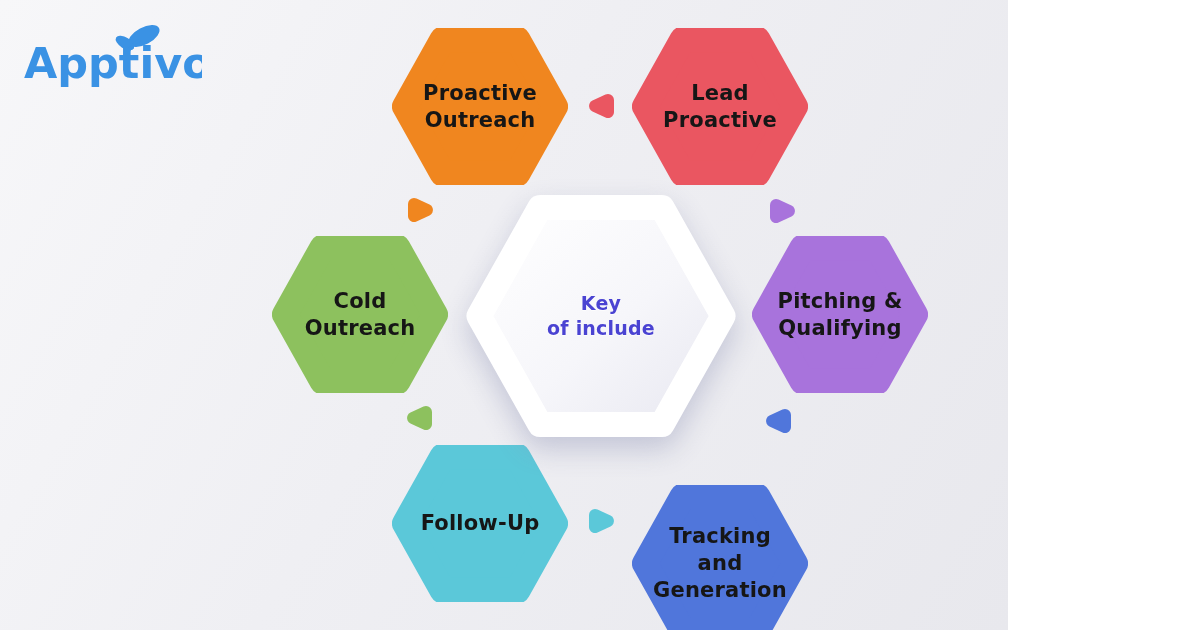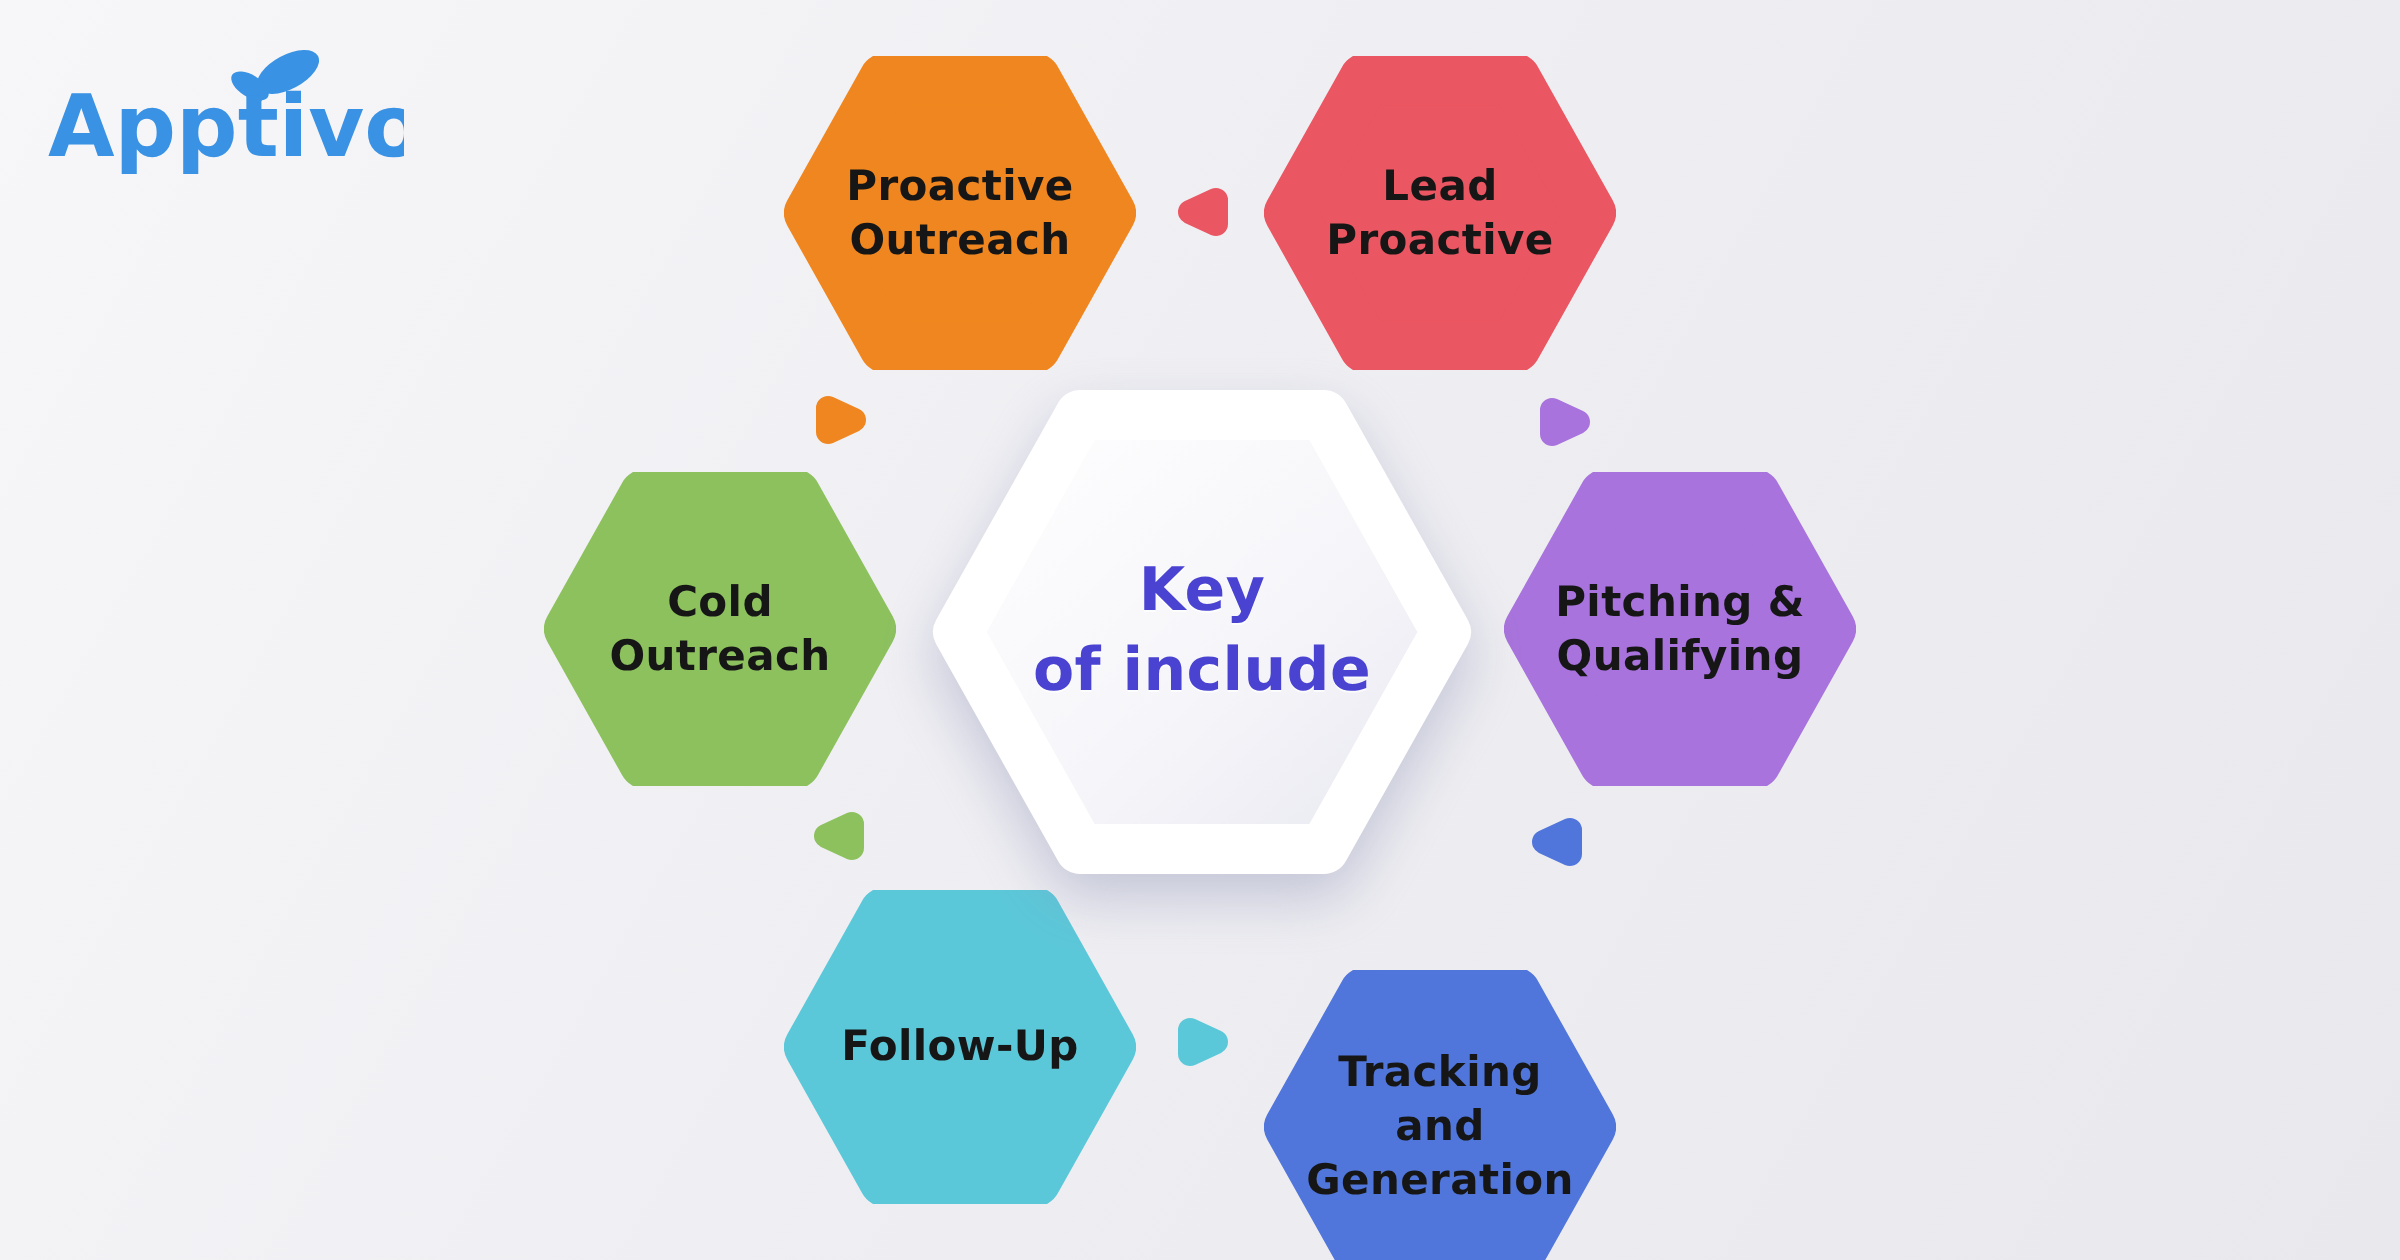--- a/index.html
+++ b/index.html
@@ -1,19 +1,20 @@
 <!DOCTYPE html>
 <html><head>
 <meta charset="utf-8">
 <style>
   html,body{margin:0;padding:0;}
   body{font-family:"DejaVu Sans","Liberation Sans",sans-serif;}
   .canvas{
-    position:relative;width:1200px;height:630px;overflow:hidden;
+    position:relative;width:969px;height:630px;overflow:hidden;
     background:linear-gradient(120deg,#f7f7f9 0%,#efeff3 45%,#e8e8ed 100%);
+    padding-left:39px;
   }
   
   .logo{position:absolute;left:22px;top:14px;width:180px;height:78px;}
   
   .hex{position:absolute;width:176px;height:157px;}
   .hex svg{position:absolute;left:0;top:0;display:block;}
   .hex .label{
     position:absolute;inset:0;display:flex;flex-direction:column;
     align-items:center;justify-content:center;text-align:center;
     font-weight:700;font-size:21px;line-height:1.28;color:#161616;
@@ -25,21 +26,21 @@
   .hex-pitching{left:752px;top:236px;}
   .hex-follow{left:392px;top:445px;}
   .hex-tracking{left:632px;top:445px;margin-top:40px;}
   
   .hex-center{position:absolute;left:465px;top:195px;width:272px;height:242px;}
   .hex-center svg{position:absolute;left:0;top:0;display:block;
     filter:drop-shadow(0 12px 14px rgba(145,148,182,.45));}
   .hex-center .label{
     position:absolute;inset:0;display:flex;flex-direction:column;
     align-items:center;justify-content:center;text-align:center;
-    font-weight:700;font-size:30px;line-height:1.32;color:#4a43d2;
+    font-weight:700;font-size:19px;line-height:1.32;color:#4a43d2;
     letter-spacing:.2px;text-shadow:0 1px 0 rgba(255,255,255,.7);
   }
   
   .arrow{position:absolute;width:30px;height:28px;}
   .arrow svg{display:block;}
   .arrow.left svg{transform:scaleX(-1);}
   .arrow-top{left:587px;top:92px;}
   .arrow-upper-left{left:405px;top:196px;}
   .arrow-upper-right{left:767px;top:197px;}
   .arrow-lower-left{left:405px;top:404px;}

